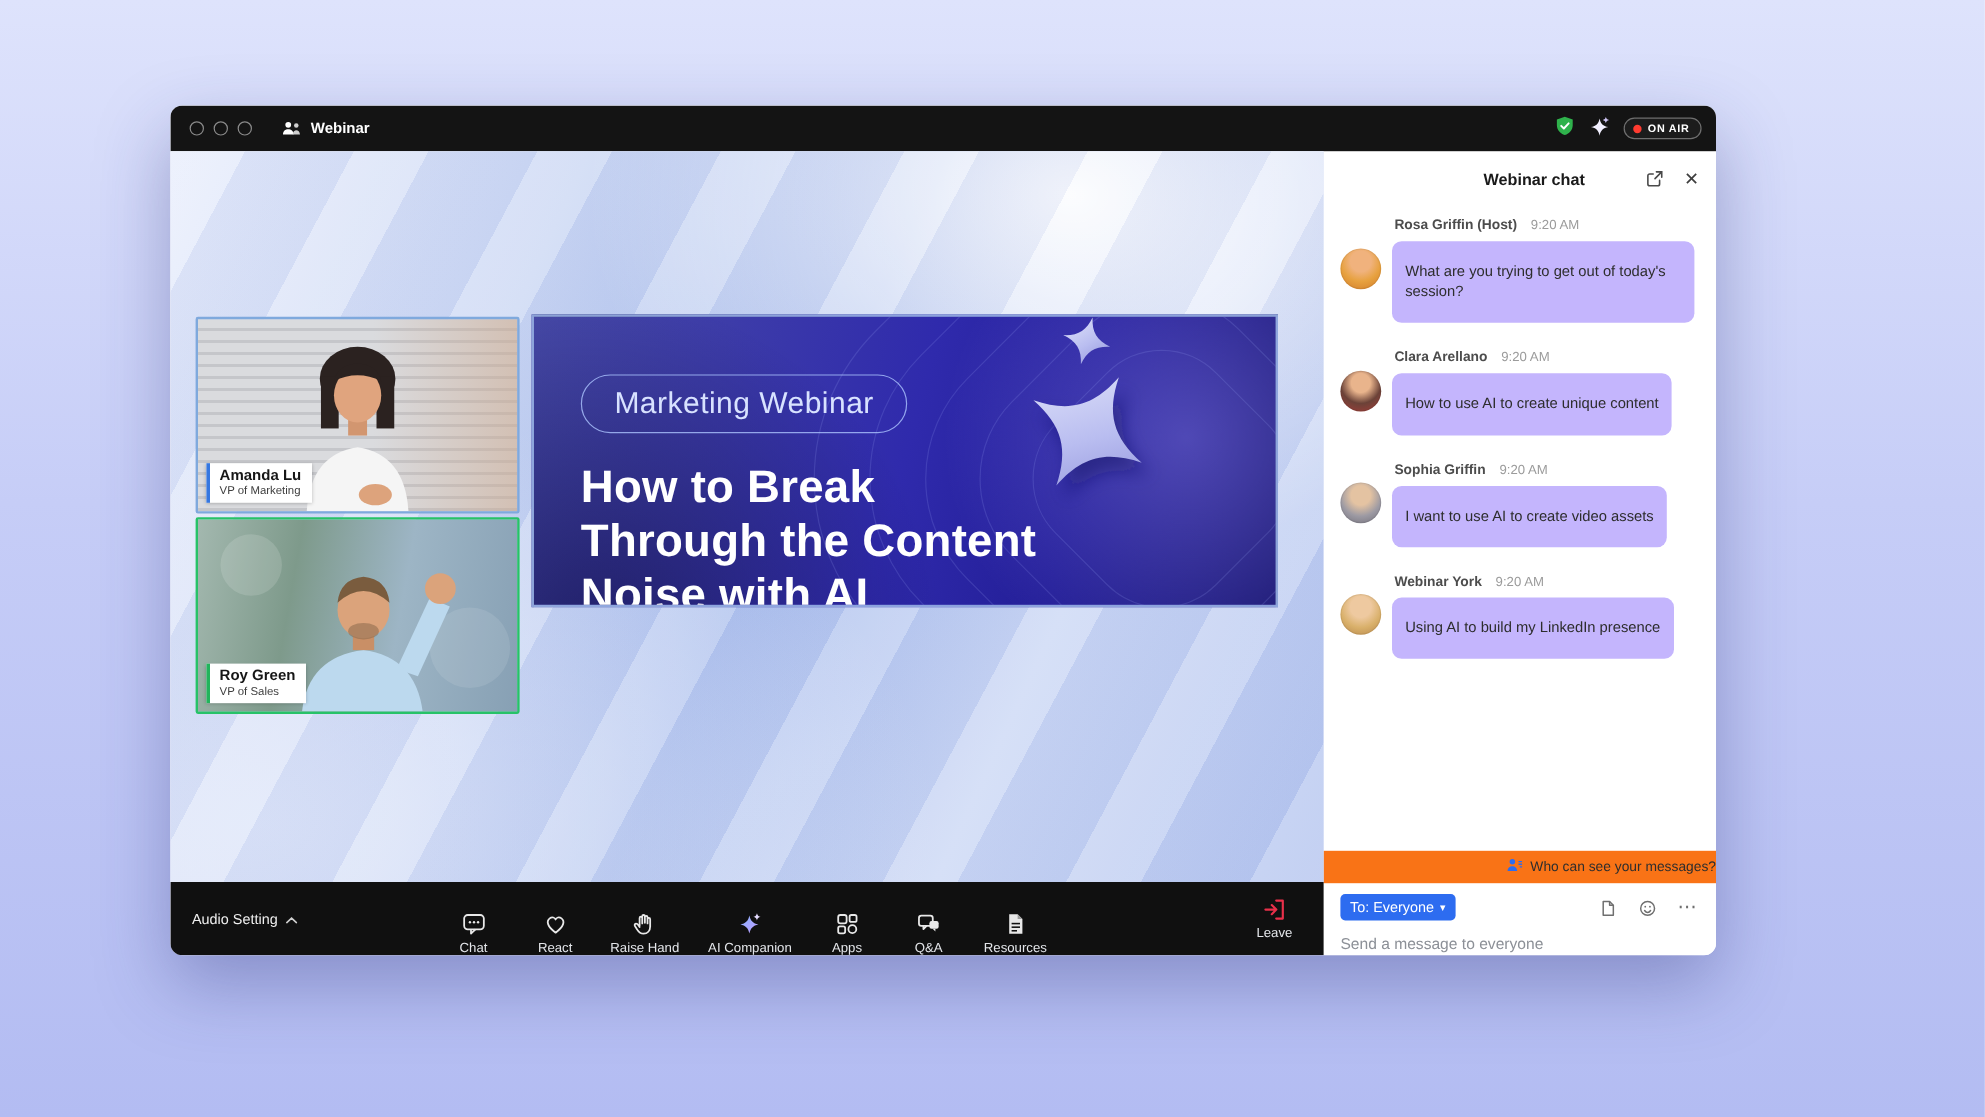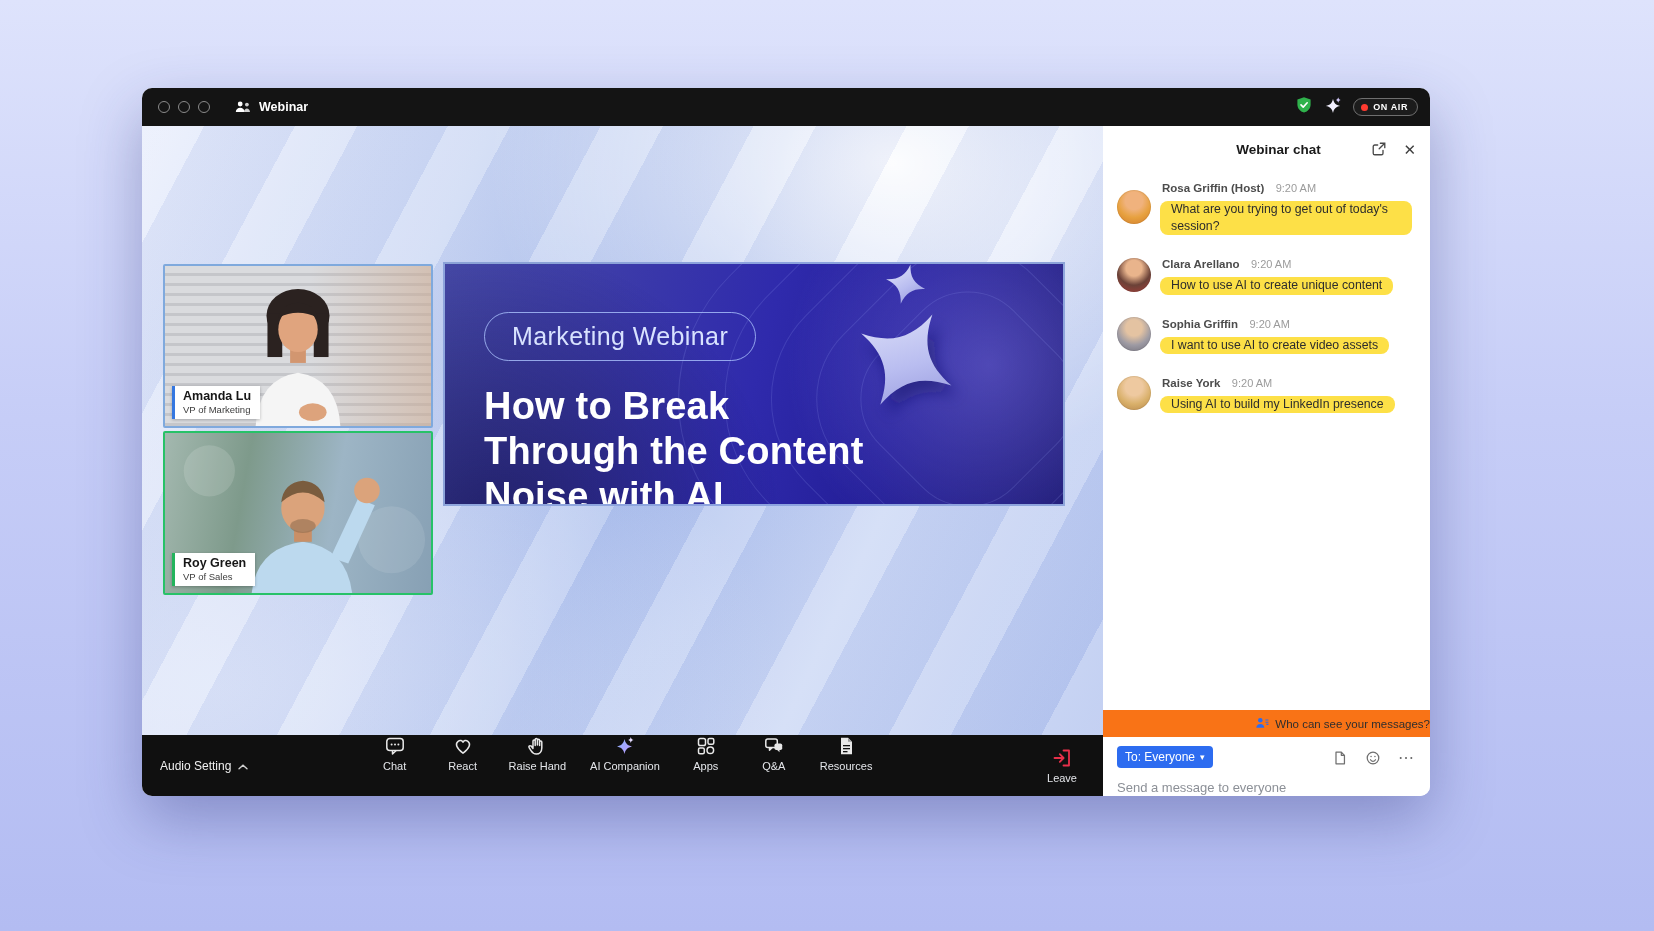--- a/index.html
+++ b/index.html
@@ -100,21 +100,21 @@
   .toolbar {
     height:61px; background:#101010; position:relative;
     display:flex; align-items:center;
   }
   .audio-setting {
     position:absolute; left:18px; top:0; bottom:0; display:flex; align-items:center; gap:7px;
     color:#f0f0f0; font-size:12px; cursor:default;
   }
   .tool-center {
     position:absolute; left:0; right:0; top:0; bottom:0;
-    display:flex; align-items:flex-start; justify-content:center; gap:24px;
+    display:flex; align-items:flex-end; justify-content:center; gap:24px;
   }
   .tool-item {
     display:flex; flex-direction:column; align-items:center; gap:3px; min-width:44px;
   }
   .tool-icon { height:22px; display:flex; align-items:flex-end; }
   .tool-label { color:#e4e6ea; font-size:11px; white-space:nowrap; }
   .tool-leave { position:absolute; right:26px; top:0; bottom:0; display:flex;
     flex-direction:column; align-items:center; justify-content:center; gap:3px; }
   
   .chat-panel { width:327px; background:#fff; display:flex; flex-direction:column; }
@@ -127,21 +127,21 @@
   .msg { display:flex; align-items:center; gap:9px; margin-bottom:19px; }
   .avatar { width:34px; height:34px; border-radius:50%; flex:none; box-shadow:inset 0 0 0 1px rgba(0,0,0,0.06); }
   .avatar-0 { background:radial-gradient(circle at 50% 32%,#f0b27d 0 30%,#e7a13f 58%,#d07a2a 100%); }
   .avatar-1 { background:radial-gradient(circle at 50% 30%,#e9b48c 0 27%,#6b4238 58%,#a83c38 100%); }
   .avatar-2 { background:radial-gradient(circle at 50% 32%,#e4c3a2 0 28%,#9d9aa3 60%,#6f6d78 100%); }
   .avatar-3 { background:radial-gradient(circle at 50% 32%,#eec9a0 0 30%,#d9b06a 60%,#b5854a 100%); }
   .msg-meta { margin-bottom:5px; padding-left:2px; }
   .msg-author { font-size:11.5px; font-weight:600; color:#4c4c4c; }
   .msg-time { font-size:11px; color:#9b9b9b; margin-left:7px; }
   .msg-bubble {
-    background:#fde047; border-radius:8px; padding:0 11px;
+    background:#c4b5fd; border-radius:8px; padding:17px 11px;
     font-size:12.3px; color:#2d2d2d; line-height:1.4; max-width:252px; width:fit-content;
   }
   .privacy-bar {
     background:#f97316; height:27px; display:flex; align-items:center; justify-content:flex-end; gap:6px;
     font-size:11.5px; color:#2e2e2e; cursor:pointer;
   }
   .compose { padding:9px 14px 0 14px; }
   .compose-row { display:flex; align-items:flex-end; }
   .to-pill {
     display:flex; align-items:center; gap:5px; background:#2d6cf0; border:none; cursor:pointer;
@@ -424,21 +424,21 @@
               <span class="msg-time">9:20 AM</span>
             </div>
             <div class="msg-bubble">I want to use AI to create video assets</div>
           </div>
         </div>
 
         <div class="msg">
           <div class="avatar avatar-3"></div>
           <div class="msg-body">
             <div class="msg-meta">
-              <span class="msg-author">Raise York</span>
+              <span class="msg-author">Webinar York</span>
               <span class="msg-time">9:20 AM</span>
             </div>
             <div class="msg-bubble">Using AI to build my LinkedIn presence</div>
           </div>
         </div>
       </div>
 
       <div class="privacy-bar">
         <span>
           <svg width="14" height="14" viewBox="0 0 14 14">

